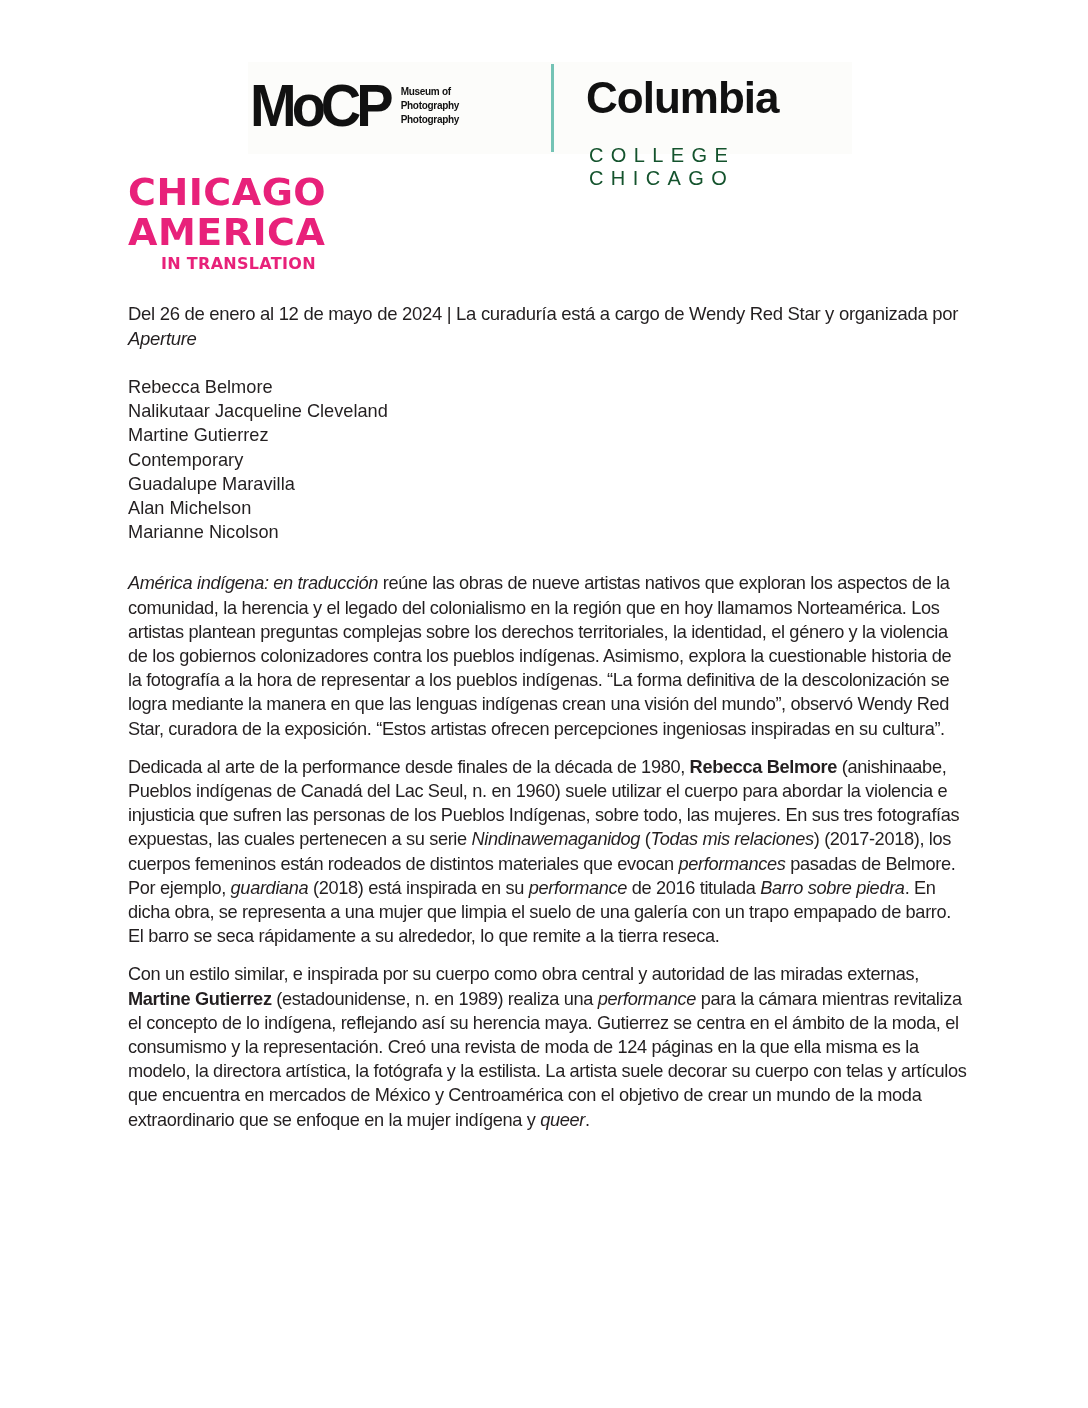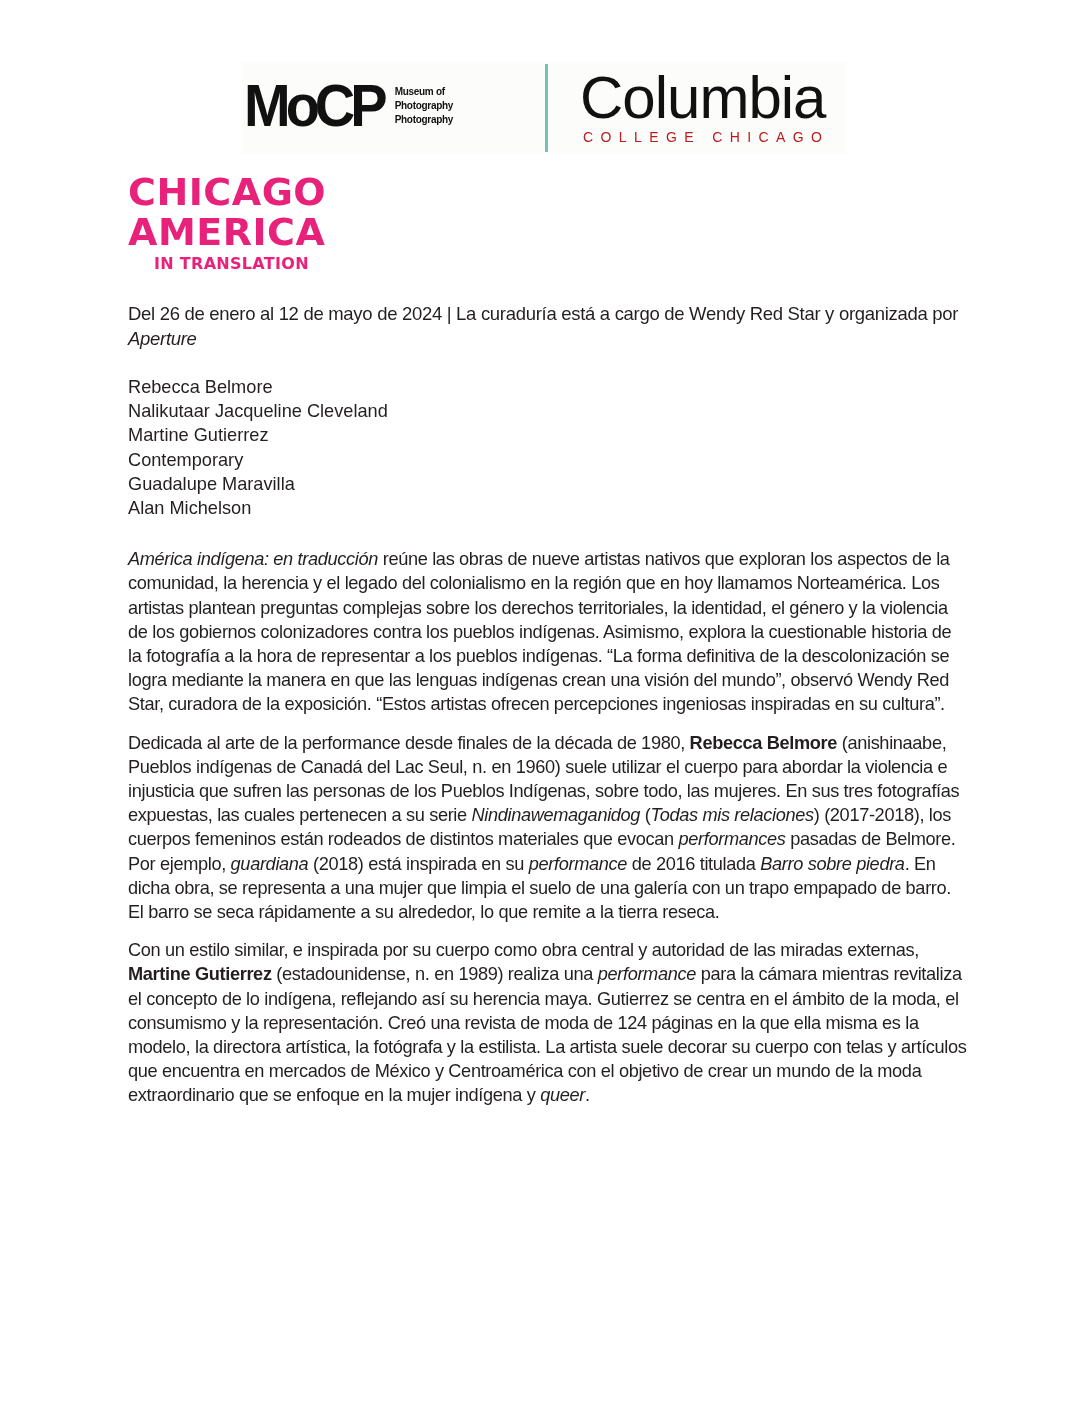--- a/index.html
+++ b/index.html
@@ -1,34 +1,34 @@
 <!DOCTYPE html>
 <html><head>
 <meta charset="utf-8">
 <style>
   html, body { margin: 0; padding: 0; background: #ffffff; }
   body { width: 1088px; height: 1408px; position: relative; overflow: hidden;
          font-family: "Liberation Sans", "DejaVu Sans", sans-serif; color: #231f20; }
-  .logo-band { position: absolute; left: 242px; top: 62px; width: 604px; height: 92px;
+  .logo-band { position: absolute; left: 248px; top: 62px; width: 604px; height: 92px;
                background: #fcfcfa; }
   .mocp { position: absolute; left: 2px; top: 16px; display: flex; align-items: center; }
   .mocp-mark { font-family: "Liberation Sans", sans-serif; font-weight: 700; font-size: 56px;
                letter-spacing: -5px; color: #111; line-height: 1; transform: scaleY(1.05); }
   .mocp-text { margin-left: 12px; font-weight: 700; font-size: 10px; line-height: 14px;
                color: #111; letter-spacing: -0.3px; }
   .divider { position: absolute; left: 303px; top: 2px; width: 3px; height: 88px; background: #74c3b5; }
   .columbia { position: absolute; left: 338px; top: 6px; }
-  .columbia-name { font-weight: 400; font-size: 60px; line-height: 60px; color: #111;
+  .columbia-name { font-weight: 700; font-size: 44px; line-height: 60px; color: #111;
                    letter-spacing: -1px; }
-  .columbia-sub { font-size: 14px; letter-spacing: 7.4px; color: #b91c1c; margin-top: 1px; margin-left: 3px; }
+  .columbia-sub { font-size: 20px; letter-spacing: 7.4px; color: #14532d; margin-top: 16px; margin-left: 3px; }
 
   .show-logo { position: absolute; left: 128px; top: 172px; color: #e8217a; font-weight: 900; }
   .show-l1, .show-l2 { font-size: 38px; line-height: 40px; letter-spacing: 0.5px;
                        font-family: "DejaVu Sans", sans-serif; font-weight: 700; transform: scaleX(1.0); }
-  .show-l3 { font-size: 16px; line-height: 20px; margin-left: 26px; margin-top: 2px;
+  .show-l3 { font-size: 16px; line-height: 20px; margin-left: 33px; margin-top: 2px;
              font-family: "DejaVu Sans", sans-serif; font-weight: 700; letter-spacing: 0.3px; }
 
   .content { position: absolute; left: 128px; top: 302px; width: 840px; font-size: 18.2px;
              line-height: 24.2px; color: #231f20; font-family: Liberation Sans, sans-serif; }
   .dates { font-size: 18.5px; line-height: 24.5px; margin-bottom: 24px; letter-spacing: -0.3px; }
   .artists { margin: 0 0 27px 0; padding: 0; list-style: none; }
   .artists li { line-height: 24.2px; }
   p { margin: 0 0 14px 0; letter-spacing: -0.35px; }
   b { font-weight: 700; }
   i { font-style: italic; }
@@ -61,20 +61,21 @@
 <div class="content">
   <div class="dates"><span>Del 26 de enero al 12 de mayo de 2024 | La curaduría está a cargo de Wendy Red Star y organizada por </span><i>Aperture</i></div>
 
   <ul class="artists">
     <li>Rebecca Belmore</li>
     <li>Nalikutaar Jacqueline Cleveland</li>
     <li>Martine Gutierrez</li>
     <li>Contemporary</li>
     <li>Guadalupe Maravilla</li>
     <li>Alan Michelson</li>
+    <li>Marianne Nicolson</li>
   </ul>
 
   <p><i>América indígena: en traducción</i><span> reúne las obras de nueve artistas nativos que exploran los aspectos de la comunidad, la herencia y el legado del colonialismo en la región que en hoy llamamos Norteamérica. Los artistas plantean preguntas complejas sobre los derechos territoriales, la identidad, el género y la violencia de los gobiernos colonizadores contra los pueblos indígenas. Asimismo, explora la cuestionable historia de la fotografía a la hora de representar a los pueblos indígenas. “La forma definitiva de la descolonización se logra mediante la manera en que las lenguas indígenas crean una visión del mundo”, observó Wendy Red Star, curadora de la exposición. “Estos artistas ofrecen percepciones ingeniosas inspiradas en su cultura”.</span></p>
 
   <p><span>Dedicada al arte de la performance desde finales de la década de 1980, </span><b>Rebecca Belmore</b><span> (anishinaabe, Pueblos indígenas de Canadá del Lac Seul, n. en 1960) suele utilizar el cuerpo para abordar la violencia e injusticia que sufren las personas de los Pueblos Indígenas, sobre todo, las mujeres. En sus tres fotografías expuestas, las cuales pertenecen a su serie </span><i>Nindinawemaganidog</i><span> (</span><i>Todas mis relaciones</i><span>) (2017-2018), los cuerpos femeninos están rodeados de distintos materiales que evocan </span><i>performances</i><span> pasadas de Belmore. Por ejemplo, </span><i>guardiana</i><span> (2018) está inspirada en su </span><i>performance</i><span> de 2016 titulada </span><i>Barro sobre piedra</i><span>. En dicha obra, se representa a una mujer que limpia el suelo de una galería con un trapo empapado de barro. El barro se seca rápidamente a su alrededor, lo que remite a la tierra reseca.</span></p>
 
   <p><span>Con un estilo similar, e inspirada por su cuerpo como obra central y autoridad de las miradas externas, </span><b>Martine Gutierrez</b><span> (estadounidense, n. en 1989) realiza una </span><i>performance</i><span> para la cámara mientras revitaliza el concepto de lo indígena, reflejando así su herencia maya. Gutierrez se centra en el ámbito de la moda, el consumismo y la representación. Creó una revista de moda de 124 páginas en la que ella misma es la modelo, la directora artística, la fotógrafa y la estilista. La artista suele decorar su cuerpo con telas y artículos que encuentra en mercados de México y Centroamérica con el objetivo de crear un mundo de la moda extraordinario que se enfoque en la mujer indígena y </span><i>queer</i><span>.</span></p>
 </div>
 
 </body></html>

